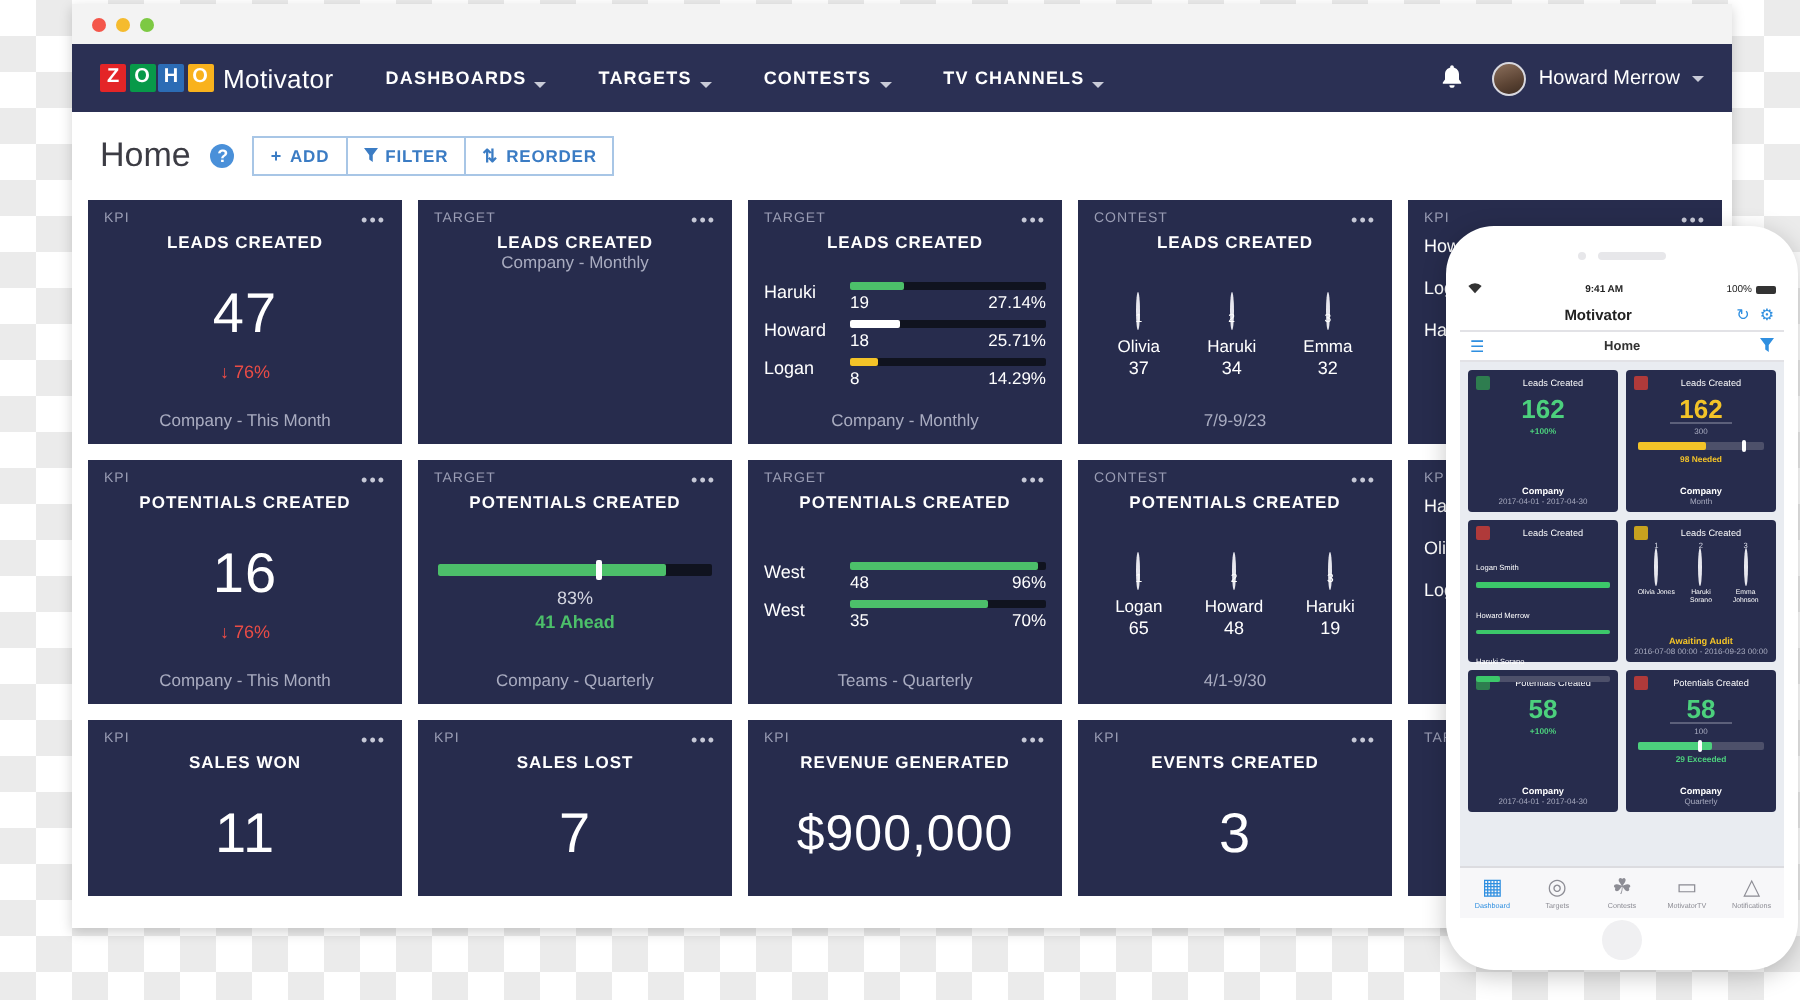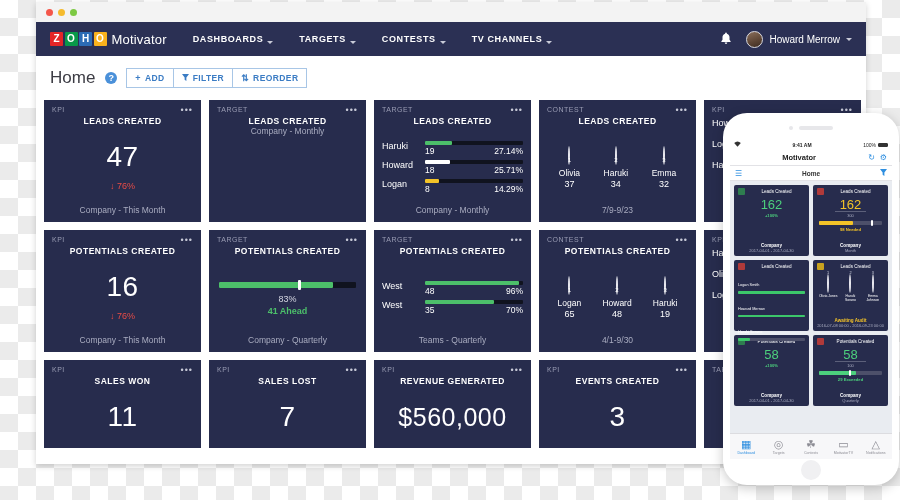--- a/index.html
+++ b/index.html
@@ -205,21 +205,21 @@
     flex: 1; padding: 4px; display: grid; grid-template-columns: 1fr 1fr;
     gap: 4px; align-content: start; overflow: hidden;
   }
   .pcard {
     background: #272c4d; color: #fff; border-radius: 2px; padding: 3px 4px;
     height: 71px; display: flex; flex-direction: column;
   }
   .pc-head { display: flex; align-items: center; gap: 3px; }
   .pc-ic { width: 7px; height: 7px; border-radius: 1px; flex: none; }
   .pc-title { font-size: 4.6px; flex: 1; text-align: center; }
-  .pc-val { text-align: center; font-size: 13px; font-weight: 400; margin-top: 3px; line-height: 1; }
+  .pc-val { text-align: center; font-size: 13px; font-weight: 700; margin-top: 3px; line-height: 1; }
   .pc-delta { text-align: center; font-size: 4.2px; font-weight: bold; margin-top: 2px; }
   .pc-foot { margin-top: auto; text-align: center; }
   .pc-foot .a { font-size: 4.6px; font-weight: bold; }
   .pc-foot .b { font-size: 4px; color: #a9acc0; }
   .pc-den { text-align: center; font-size: 4px; color: #a9acc0; border-top: .5px solid #5c607a; margin: 0 18px 2px 18px; padding-top: 1px;}
   .pc-bar { position: relative; height: 3.5px; background: #4d506a; border-radius: 1px; margin: 1px 2px 0 2px; }
   .pc-bar .f { position: absolute; left: 0; top: 0; bottom: 0; border-radius: 1px; }
   .pc-bar .m { position: absolute; top: -1px; width: 2px; height: 5.5px; background: #fff; border-radius: 1px; }
   .pc-lb { margin-top: 2px; }
   .pc-lb .nm { font-size: 3.8px; }
@@ -493,21 +493,21 @@
           <div class="card-title">SALES LOST</div>
           <div class="card-body">
             <div class="big-value">7</div>
           </div>
         </div>
         <div class="card short">
           <span class="card-type">KPI</span>
           <span class="card-menu">•••</span>
           <div class="card-title">REVENUE GENERATED</div>
           <div class="card-body">
-            <div class="big-value small">$560,000</div>
+            <div class="big-value small">$900,000</div>
           </div>
         </div>
         <div class="card short">
           <span class="card-type">KPI</span>
           <span class="card-menu">•••</span>
           <div class="card-title">EVENTS CREATED</div>
           <div class="card-body">
             <div class="big-value">3</div>
           </div>
         </div>

